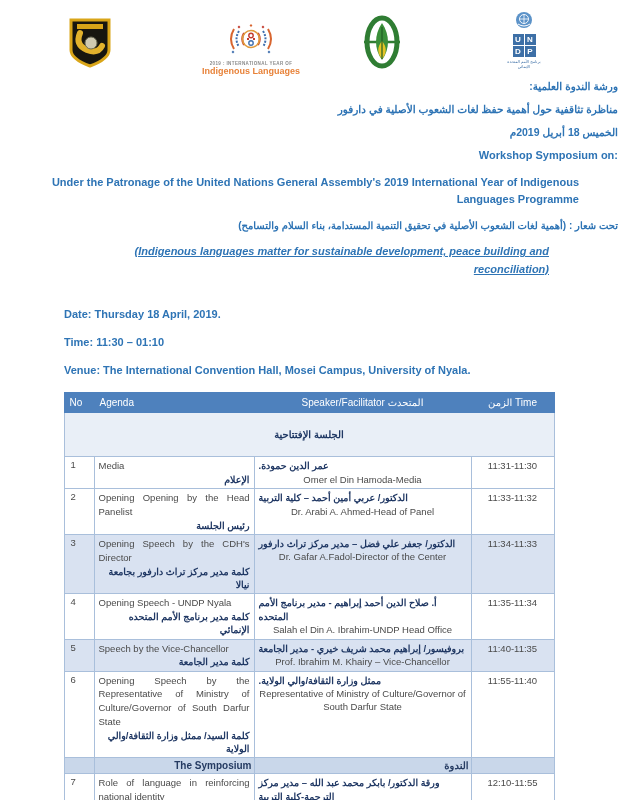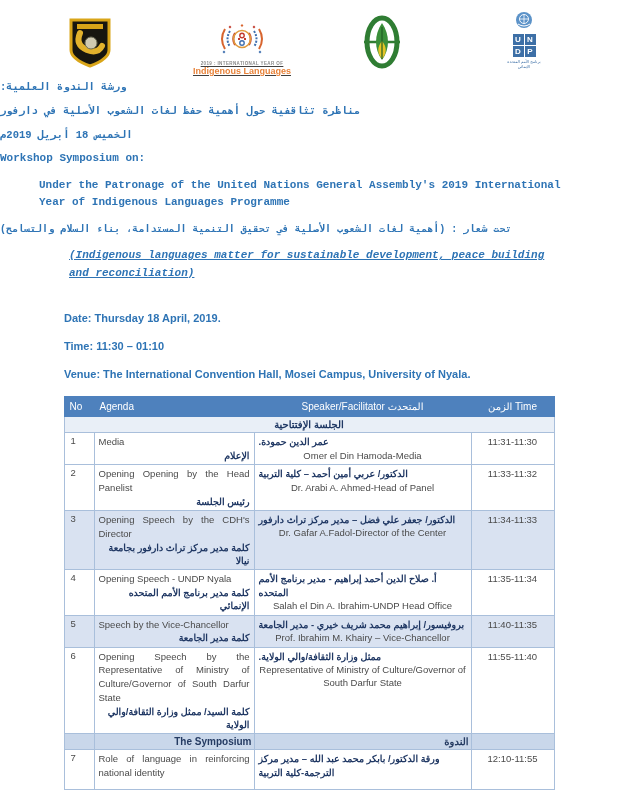--- a/index.html
+++ b/index.html
@@ -3,50 +3,50 @@
 <meta charset="utf-8">
 <style>
   * { margin:0; padding:0; box-sizing:border-box; }
   html,body { width:618px; height:800px; background:#ffffff; overflow:hidden; }
   body { font-family:"Liberation Sans", sans-serif; color:#404040; }
   .page { position:relative; width:618px; height:800px; background:#ffffff; }
 
   
   .logo-band { position:relative; height:80px; }
   .logo-shield { position:absolute; left:68px; top:17px; }
-  .logo-iyil { position:absolute; left:183px; top:22px; width:118px; text-align:center;text-decoration:underline; }
+  .logo-iyil { position:absolute; left:192px; top:22px; width:118px; text-align:center; }
   .iyil-top { font-size:4.5px; letter-spacing:.4px; color:#8a8a8a; font-weight:bold; margin-top:1px; }
   .iyil-bottom { font-size:9px; color:#E8833A; font-weight:bold; }
   .logo-cdh { position:absolute; left:363px; top:15px; }
   .logo-undp { position:absolute; left:503px; top:11px; width:42px; text-align:center; }
   .undp-grid { display:grid; grid-template-columns:11px 11px; grid-gap:1px; justify-content:center; margin-top:1px; }
   .undp-grid span { background:#3D6FA6; color:#fff; font-size:8px; font-weight:bold; line-height:11px; height:11px; display:block; }
   .undp-caption { font-size:4px; color:#3D6FA6; line-height:1.3; margin-top:2px; }
 
   
-  .title-block { text-align:left; color:#2E74B5;font-family:Liberation Mono, monospace; }
+  .title-block { text-align:right; color:#2E74B5; }
   .ar-line { font-size:10.5px; font-weight:600; margin-bottom:11px; direction:rtl; }
   .en-line { font-size:11px; font-weight:bold; margin-bottom:13px; }
   .patronage { font-size:11px; font-weight:bold; width:540px; margin:0 auto 12px; line-height:1.55; }
   .slogan-ar { font-size:10px; font-weight:600; margin-bottom:12px; direction:rtl; }
   .slogan-en { font-size:11px; font-weight:bold; font-style:italic; text-decoration:underline; width:480px; margin:0 auto 30px; line-height:1.6; }
 
   
   .details { margin:6px 0 14px 64px; color:#2E74B5; }
   .details div { font-size:11px; font-weight:bold; margin-bottom:16px; }
 
   
   table { width:490px; margin:0 auto; border-collapse:collapse; table-layout:fixed; }
   col.c-no { width:30px; } col.c-agenda { width:160px; }
   col.c-speaker { width:217px; } col.c-time { width:83px; }
   th, td { border:1px solid #A9BFDB; vertical-align:top; font-size:9.5px; padding:2px 4px; }
   thead th { background:#4E81BD; color:#ffffff; font-weight:normal; font-size:10px; text-align:left; padding:4px 5px; border-color:#4E81BD; }
   th.th-speaker { text-align:center; }
   th.th-time { text-align:center; }
-  tr.session-row td { background:#E9EFF7; color:#1F3864; font-weight:bold; text-align:center; direction:rtl; font-size:10px; padding:2px; }
+  tr.session-row td { background:#E9EFF7; color:#1F3864; font-weight:bold; text-align:center; direction:rtl; font-size:10px; padding:16px; }
   tr.symposium-row td { background:#C9D7EA; color:#253B62; font-weight:600; text-align:right; font-size:10px; padding:2px; }
   tr.data-row.shaded td { background:#D9E2F1; }
   td.no-cell { color:#4a4a4a; padding-left:6px; }
   td.agenda-cell .en { text-align:justify; color:#4a4a4a; line-height:1.45; }
   td.agenda-cell .ar { direction:rtl; text-align:right; color:#203864; font-weight:600; line-height:1.4; }
   td.speaker-cell .ar { direction:rtl; text-align:left; color:#203864; font-weight:600; line-height:1.4; }
   td.speaker-cell .en { text-align:center; color:#4a4a4a; line-height:1.4; }
   td.speaker-cell .en.left { text-align:center; }
   td.time-cell { text-align:center; color:#4a4a4a; padding-top:3px; }
   tr.r1 td { height:32px; } tr.r2 td { height:45px; } tr.r3 td { height:45px; }

